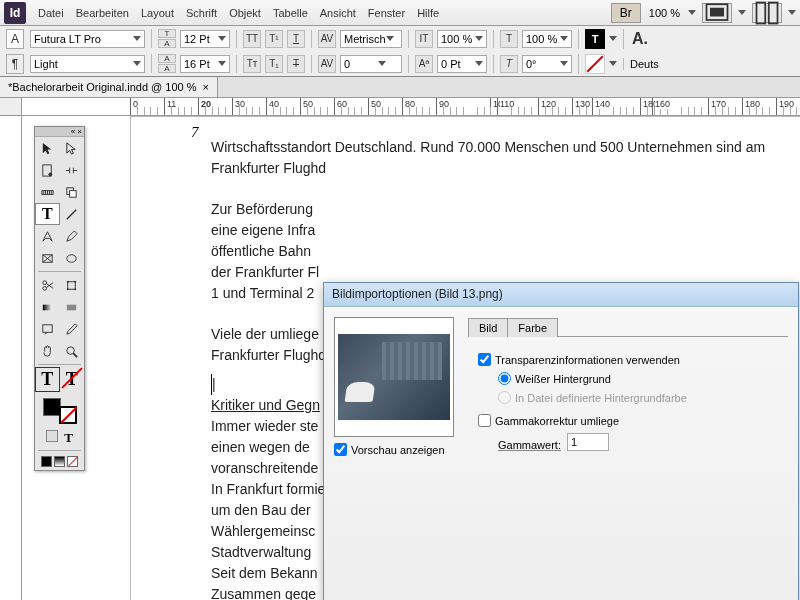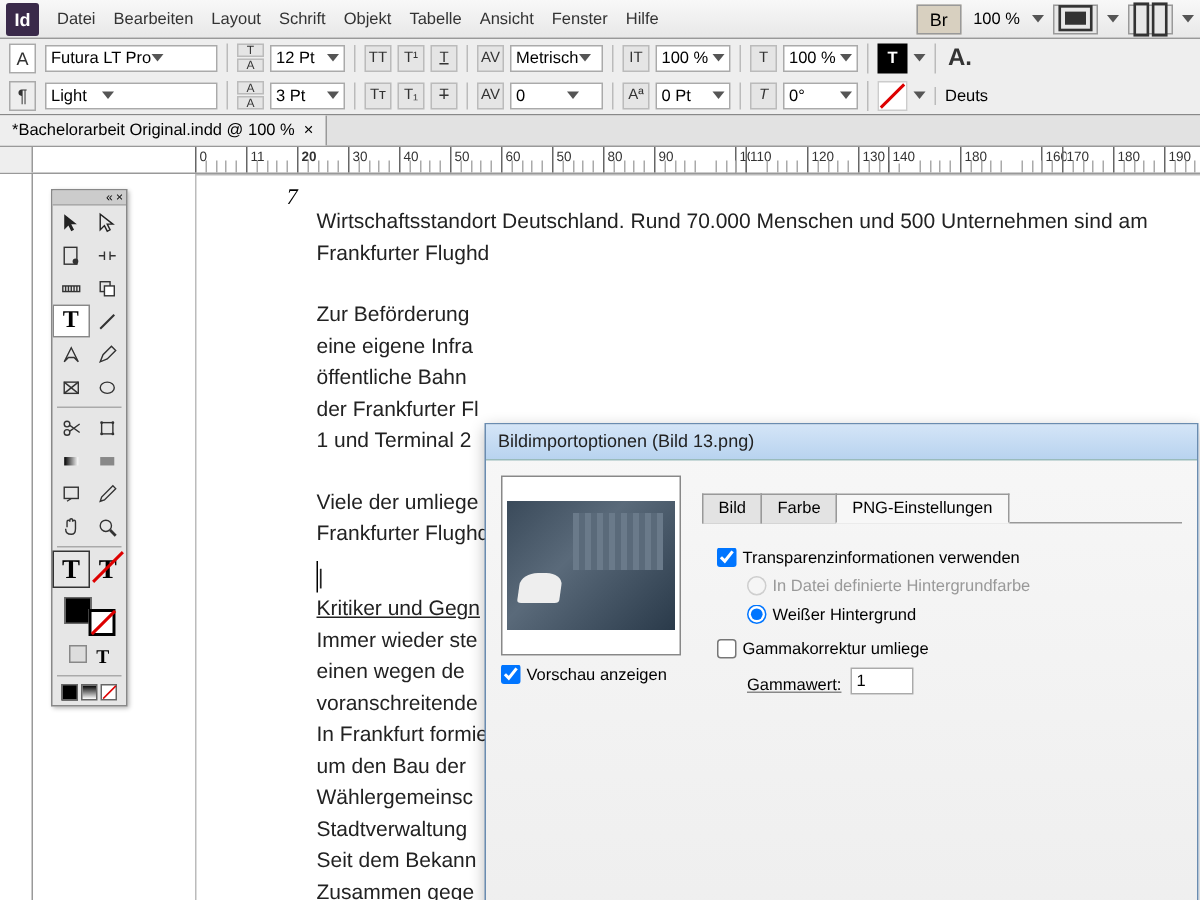--- a/index.html
+++ b/index.html
@@ -14,21 +14,21 @@
 .menubar .btn { width: 30px; height: 20px; background: #e8e8e8; border:1px solid #999; display:flex; align-items:center; justify-content:center; font-size:12px; }
 .menubar .zoom { font-size: 11px; padding: 0 2px; }
 
 
 .optionbar { display:flex; flex-direction:column; background:#eee; border-bottom:1px solid #888; }
 .optrow { display:flex; align-items:center; height: 25px; gap: 6px; padding: 0 6px; }
 .boxed { border:1px solid #aaa; background:#fff; height:18px; display:flex; align-items:center; padding: 0 3px; font-size:11px; }
 .boxed .val { min-width: 34px; }
 .tri { border-left:4px solid transparent; border-right:4px solid transparent; }
 .tri.dn { border-top:5px solid #555; }
-.boxed.select { min-width: 115px; }
+.boxed.select { min-width: 115px; justify-content: space-between; }
 .optrow .grp { display:flex; align-items:center; gap:4px; border-left:1px solid #bbb; padding-left:6px; }
 .icon-stub { width:18px; height:18px; background:#e5e5e5; border:1px solid #bbb; display:flex; align-items:center; justify-content:center; font-size:10px; color:#333; }
 .icon-stack { display:flex; flex-direction:column; gap:1px; }
 .icon-stack .icon-stub { height: 9px; font-size: 8px; line-height:8px; }
 .text-T { width:20px; height:20px; background:#000; color:#fff; font-weight:bold; display:flex; align-items:center; justify-content:center; }
 .text-A { width:20px; height:20px; color:#333; font-weight:bold; font-size:16px; display:flex; align-items:center; justify-content:center; }
 .noline { width:20px; height:20px; border:1px solid #ccc; position:relative; background:#fff; }
 .noline::after { content:""; position:absolute; left:-2px; top:8px; width:22px; height:2px; background:#d00; transform:rotate(-45deg); }
 .para-icon { width:18px; height:20px; border:1px solid #aaa; display:flex; align-items:center; justify-content:center; font-size:12px; color:#333; }
 
@@ -71,21 +71,21 @@
 .dialog { position:absolute; left:323px; top:166px; width:476px; height:430px; background:linear-gradient(#f7f7f7,#ececec); border:1px solid #6a8cb0; box-shadow:0 3px 10px rgba(0,0,0,0.3); }
 .dialog .titlebar { height:24px; background:linear-gradient(#d4e5f7,#b8d3ef); padding:4px 8px; font-size:12px; color:#222; border-bottom:1px solid #9bb; }
 .dialog .body { display:flex; padding:10px; gap:12px; }
 .dialog .preview-col { width:122px; }
 .dialog .preview-box { width:120px; height:120px; border:1px solid #888; padding:2px; background:#fff; margin-bottom:6px; display:flex; align-items:center; justify-content:center; }
 .dialog .preview-img { width:112px; height:86px; background:linear-gradient(135deg,#3a4a5a 0%,#5a6a7a 40%,#4a5a6a 60%,#2a3a4a 100%); position:relative; }
 .dialog .preview-img::before { content:""; position:absolute; left:8px; top:48px; width:28px; height:20px; background:#eee; border-radius:40% 40% 10% 10%; transform:skewX(-8deg); }
 .dialog .preview-img::after { content:""; position:absolute; right:8px; top:8px; width:60px; height:38px; background:repeating-linear-gradient(90deg,#6a7a8a 0 4px,#5a6a7a 4px 8px); }
 .dialog .chk-row { display:flex; align-items:center; gap:4px; font-size:11px; }
 .dialog .chk-row input { width:13px; height:13px; }
-.dialog .tabs-col { flex:1;margin-top:11px; }
+.dialog .tabs-col { flex:1; }
 .dialog .tabset { display:flex; border-bottom:1px solid #999; margin-bottom:10px; }
 .dialog .dtab { padding:3px 10px; border:1px solid #999; border-bottom:none; background:#e3e3e3; margin-right:-1px; font-size:11px; position:relative; top:1px; }
 .dialog .dtab.active { background:#f7f7f7; border-bottom:1px solid #f7f7f7; }
 .dialog .tabbody { padding:6px 10px; font-size:11px; }
 .dialog .tabbody .chk-row { margin-bottom:6px; }
 .dialog .radio-row { display:flex; align-items:center; gap:4px; margin-left:20px; margin-bottom:6px; }
 .dialog .radio-row.disabled { color:#999; }
 .dialog .gamma-row { display:flex; align-items:flex-end; gap:6px; margin-left:20px; margin-top:6px; }
 .dialog .gamma-row .lbl { text-decoration:underline; text-decoration-color:#888; }
 .dialog .gamma-row input { width:42px; height:18px; border:1px solid #aaa; padding:0 3px; font-size:11px; }
@@ -186,21 +186,21 @@
     <div class="boxed select">
         <span class="val">Light</span>
         <span class="tri dn"></span>
       </div>
     <div class="grp">
       <div class="icon-stack">
           <div class="icon-stub">A</div>
           <div class="icon-stub">A</div>
         </div>
       <div class="boxed">
-          <span class="val">3 Pt</span>
+          <span class="val">16 Pt</span>
           <span class="tri dn"></span>
         </div>
     </div>
     <div class="grp">
       <div class="icon-stub">Tᴛ</div>
       <div class="icon-stub">T₁</div>
       <div class="icon-stub">
           <s>T</s>
         </div>
     </div>
@@ -351,21 +351,21 @@
     <div class="minor" style="left: 619.6px;"></div>
     <div class="minor" style="left: 626.4px;"></div>
     <div class="minor" style="left: 633.2px;"></div>
     <div class="tick" style="left: 640px;">
       <span>180</span>
     </div>
     <div class="minor" style="left: 646.8px;"></div>
     <div class="minor" style="left: 653.6px;"></div>
     <div class="minor" style="left: 660.4px;"></div>
     <div class="minor" style="left: 667.2px;"></div>
-    <div class="tick" style="left: 694px;">
+    <div class="tick" style="left: 652px;">
       <span>160</span>
     </div>
     <div class="minor" style="left: 680.8px;"></div>
     <div class="minor" style="left: 687.6px;"></div>
     <div class="minor" style="left: 694.4px;"></div>
     <div class="minor" style="left: 701.2px;"></div>
     <div class="tick" style="left: 708px;">
       <span>170</span>
     </div>
     <div class="minor" style="left: 714.8px;"></div>
@@ -586,34 +586,33 @@
         </div>
         <label class="chk-row">
           <input type="checkbox" checked="" style="">
           <span>Vorschau anzeigen</span>
         </label>
       </div>
       <div class="tabs-col">
         <div class="tabset">
           <div class="dtab">Bild</div>
           <div class="dtab">Farbe</div>
-          <div class="dtab active">PNG-Einstellungen</div>
         </div>
         <div class="tabbody">
           <label class="chk-row">
             <input type="checkbox" checked="" style="">
             <span>Transparenzinformationen verwenden</span>
           </label>
+          <label class="radio-row">
+            <input type="radio" checked="" style="">
+            <span>Weißer Hintergrund</span>
+          </label>
           <label class="radio-row disabled">
             <input type="radio" disabled="" style="">
             <span>In Datei definierte Hintergrundfarbe</span>
-          </label>
-          <label class="radio-row">
-            <input type="radio" checked="" style="">
-            <span>Weißer Hintergrund</span>
           </label>
           <label class="chk-row" style="margin-top:10px">
             <input type="checkbox" style="">
             <span>Gammakorrektur umliege</span>
           </label>
           <div class="gamma-row">
             <span class="lbl">Gammawert:</span>
             <input type="text" value="1" style="">
           </div>
         </div>

